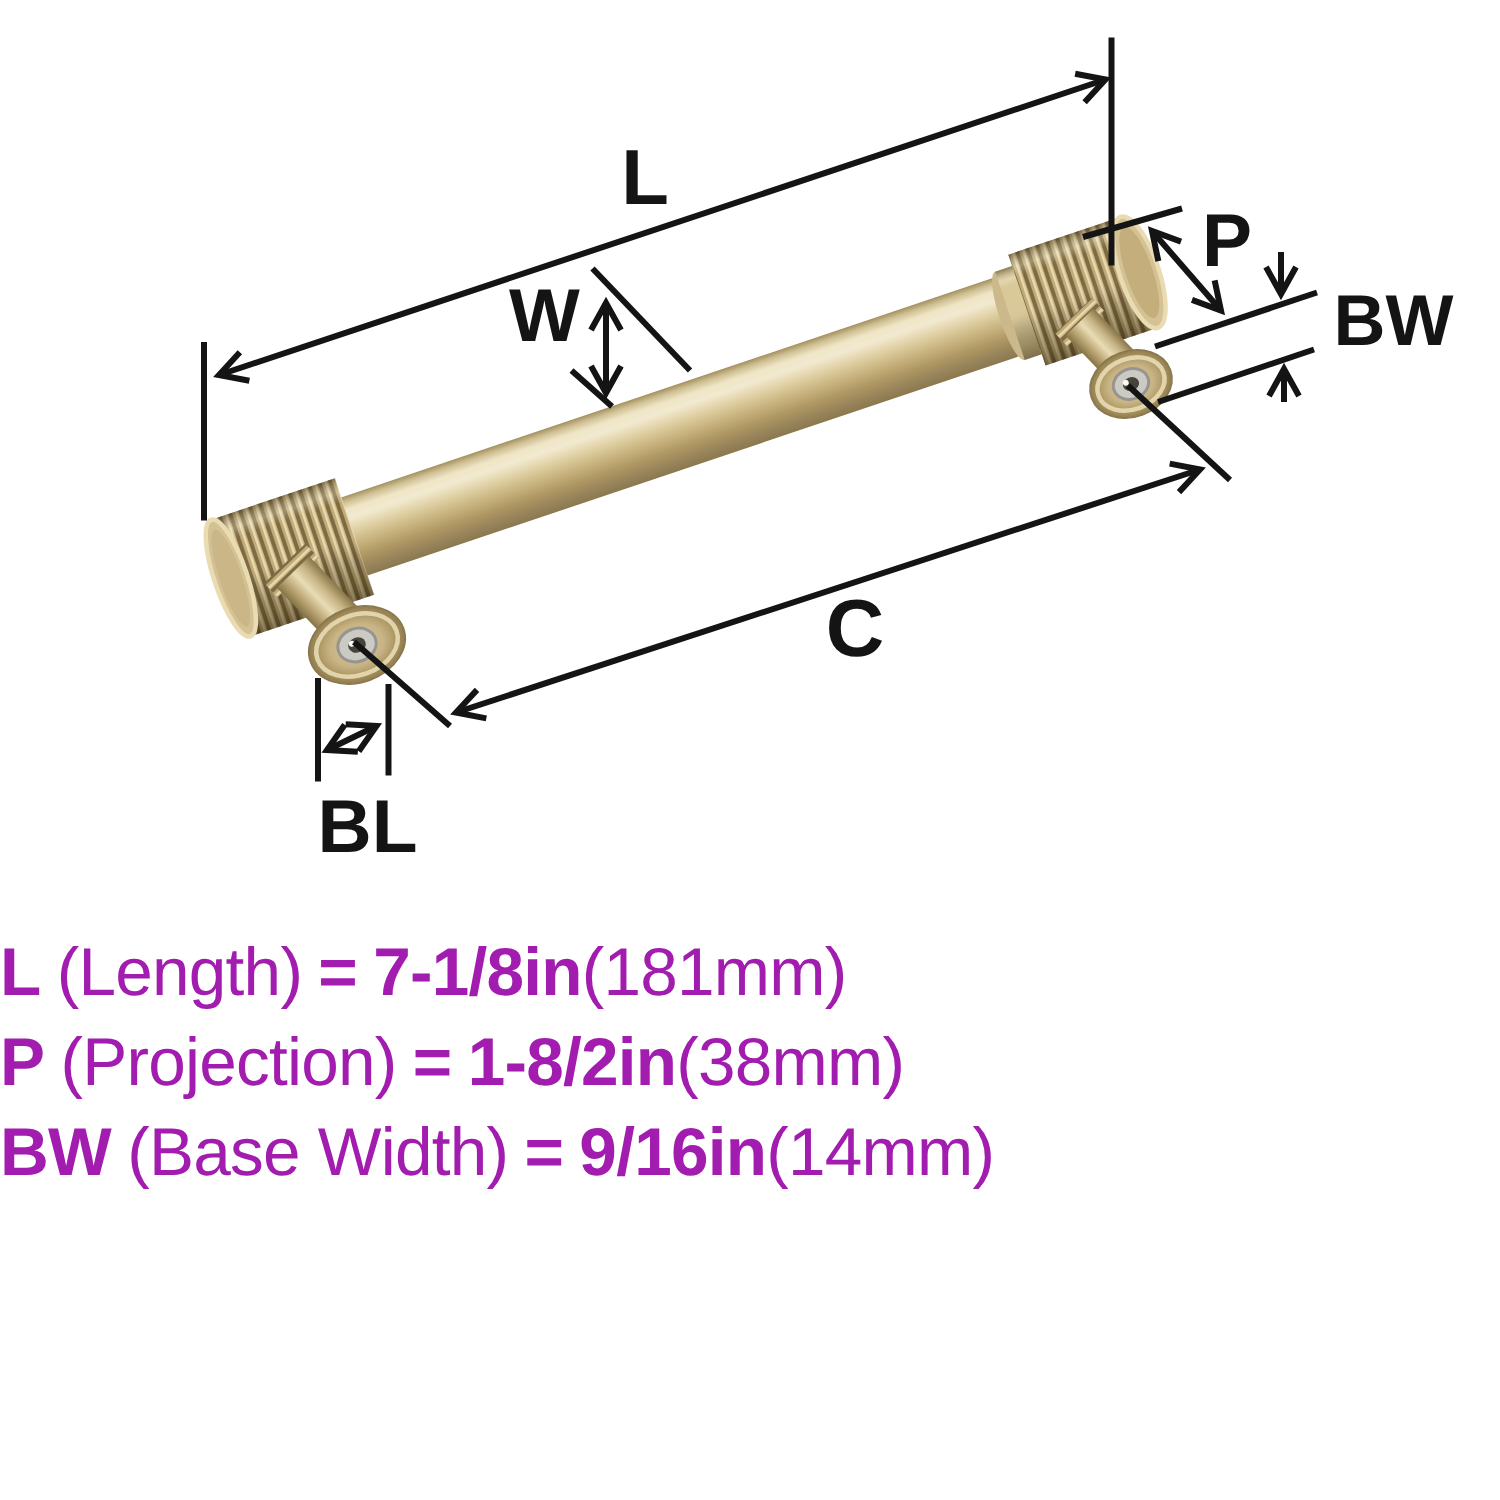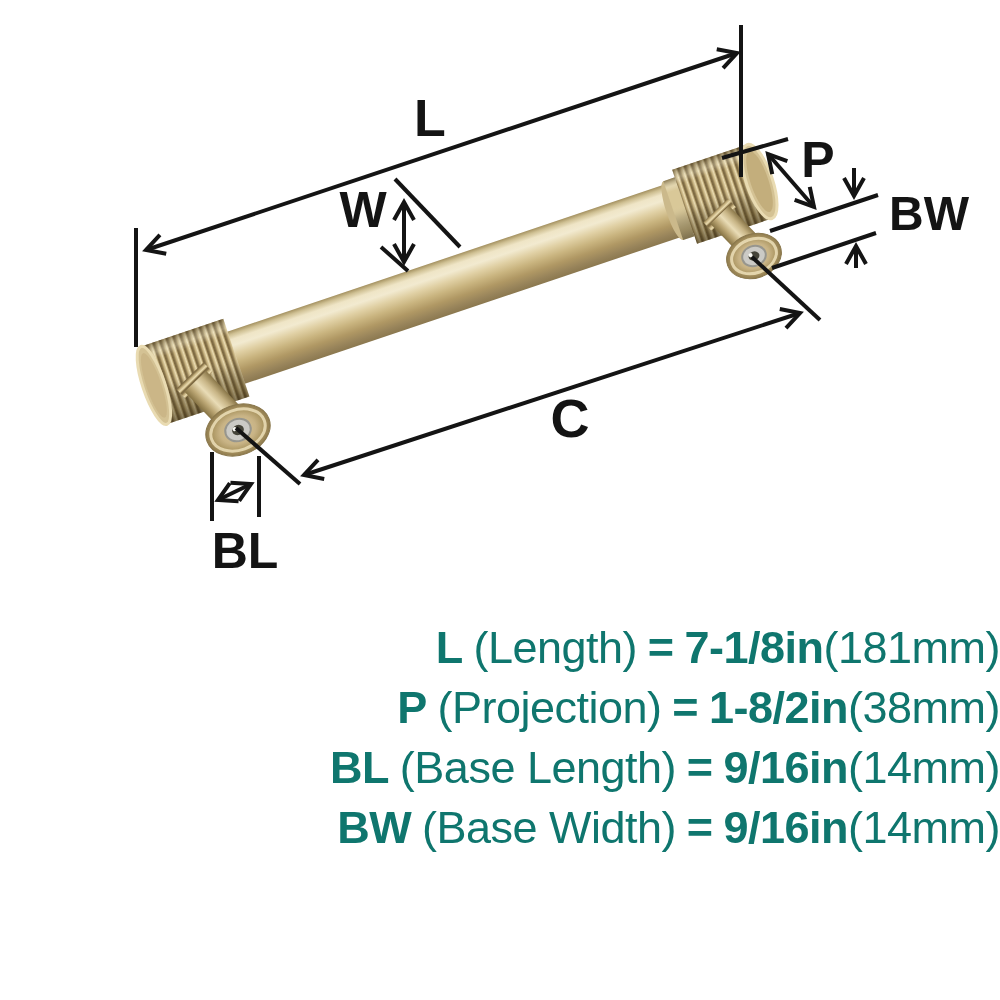--- a/index.html
+++ b/index.html
@@ -1,20 +1,20 @@
 <!DOCTYPE html>
 <html><head>
 <meta charset="utf-8">
 <style>
   html,body{margin:0;padding:0;background:#fff;}
   .stage{position:relative;width:1000px;height:1000px;background:#fff;overflow:hidden;
          font-family:"Liberation Sans",sans-serif;}
   .diagram{position:absolute;left:0;top:0;width:1000px;height:620px;}
   .dim-label{font-family:"Liberation Sans",sans-serif;font-weight:bold;fill:#141414;}
-  .specs{position:absolute;left:0;top:618px;width:1000px;text-align:right;color:#0f766e;}
+  .specs{position:absolute;left:0;top:618px;width:1000px;text-align:left;color:#a21caf;}
   .spec-line{font-size:45px;line-height:60px;white-space:nowrap;letter-spacing:-0.5px;}
   .spec-line .b{font-weight:bold;}
   .spec-line .sp{margin-right:0.24em;}
 </style>
 </head>
 <body>
 
 <div class="stage">
 
   <svg class="diagram" viewBox="0 0 1000 620" xmlns="http://www.w3.org/2000/svg">
@@ -140,20 +140,17 @@
   </svg>
 
   <div class="specs">
     <div class="spec-line">
       <span class="b sp">L</span><span class="sp">(Length)</span><span class="b sp">=</span><span class="b">7-1/8in</span><span>(181mm)</span>
     </div>
     <div class="spec-line">
       <span class="b sp">P</span><span class="sp">(Projection)</span><span class="b sp">=</span><span class="b">1-8/2in</span><span>(38mm)</span>
     </div>
     <div class="spec-line">
-      <span class="b sp">BL</span><span class="sp">(Base Length)</span><span class="b sp">=</span><span class="b">9/16in</span><span>(14mm)</span>
-    </div>
-    <div class="spec-line">
       <span class="b sp">BW</span><span class="sp">(Base Width)</span><span class="b sp">=</span><span class="b">9/16in</span><span>(14mm)</span>
     </div>
   </div>
 
 </div>
 
 </body></html>

